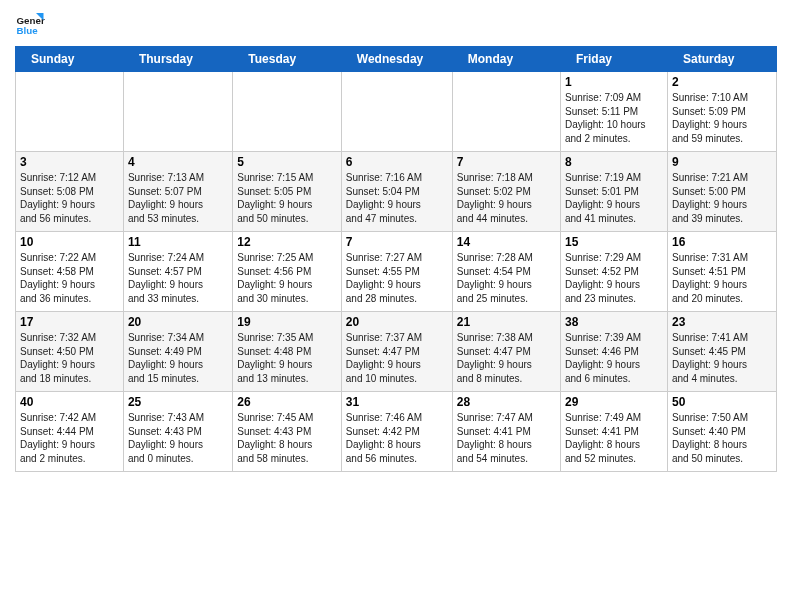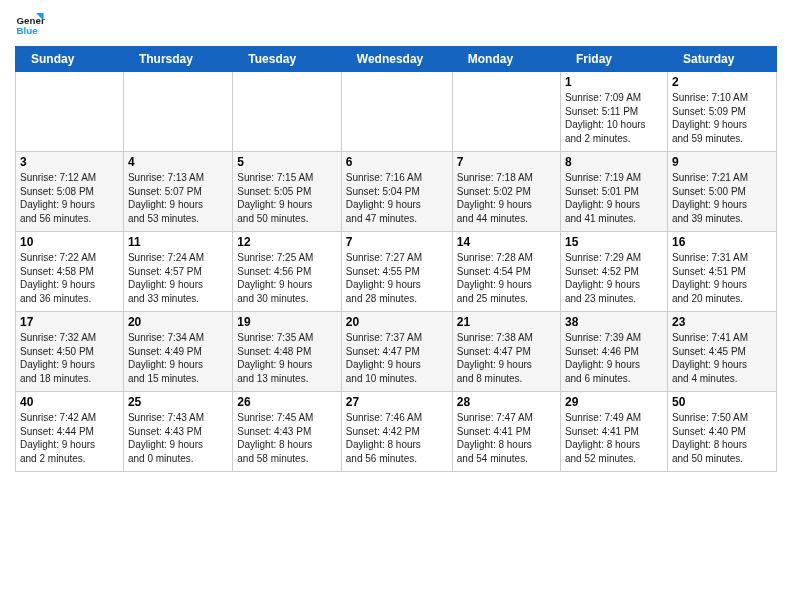--- a/index.html
+++ b/index.html
@@ -226,21 +226,21 @@
         </td>
         <td>
           <span class="day-num">25</span>
           <div class="day-info">Sunrise: 7:43 AM<br>Sunset: 4:43 PM<br>Daylight: 9 hours<br>and 0 minutes.</div>
         </td>
         <td>
           <span class="day-num">26</span>
           <div class="day-info">Sunrise: 7:45 AM<br>Sunset: 4:43 PM<br>Daylight: 8 hours<br>and 58 minutes.</div>
         </td>
         <td>
-          <span class="day-num">27</span>
+          <span class="day-num">31</span>
           <div class="day-info">Sunrise: 7:46 AM<br>Sunset: 4:42 PM<br>Daylight: 8 hours<br>and 56 minutes.</div>
         </td>
         <td>
           <span class="day-num">28</span>
           <div class="day-info">Sunrise: 7:47 AM<br>Sunset: 4:41 PM<br>Daylight: 8 hours<br>and 54 minutes.</div>
         </td>
         <td>
           <span class="day-num">29</span>
           <div class="day-info">Sunrise: 7:49 AM<br>Sunset: 4:41 PM<br>Daylight: 8 hours<br>and 52 minutes.</div>
         </td>

